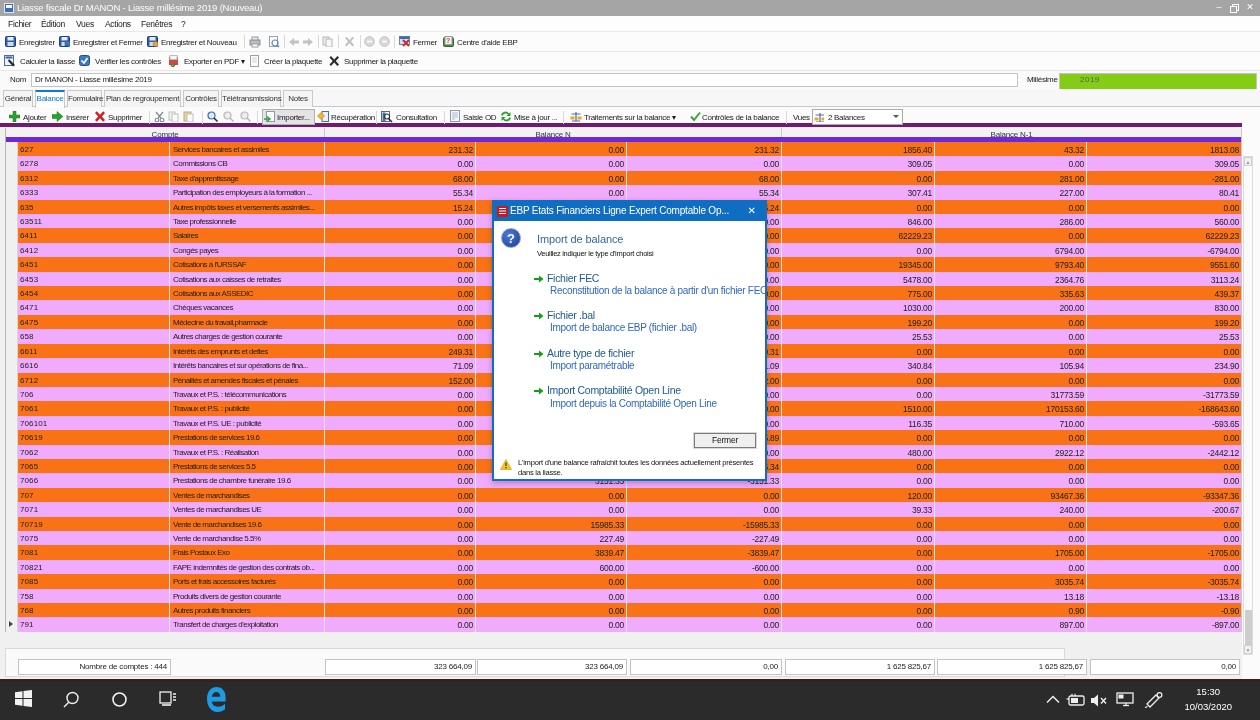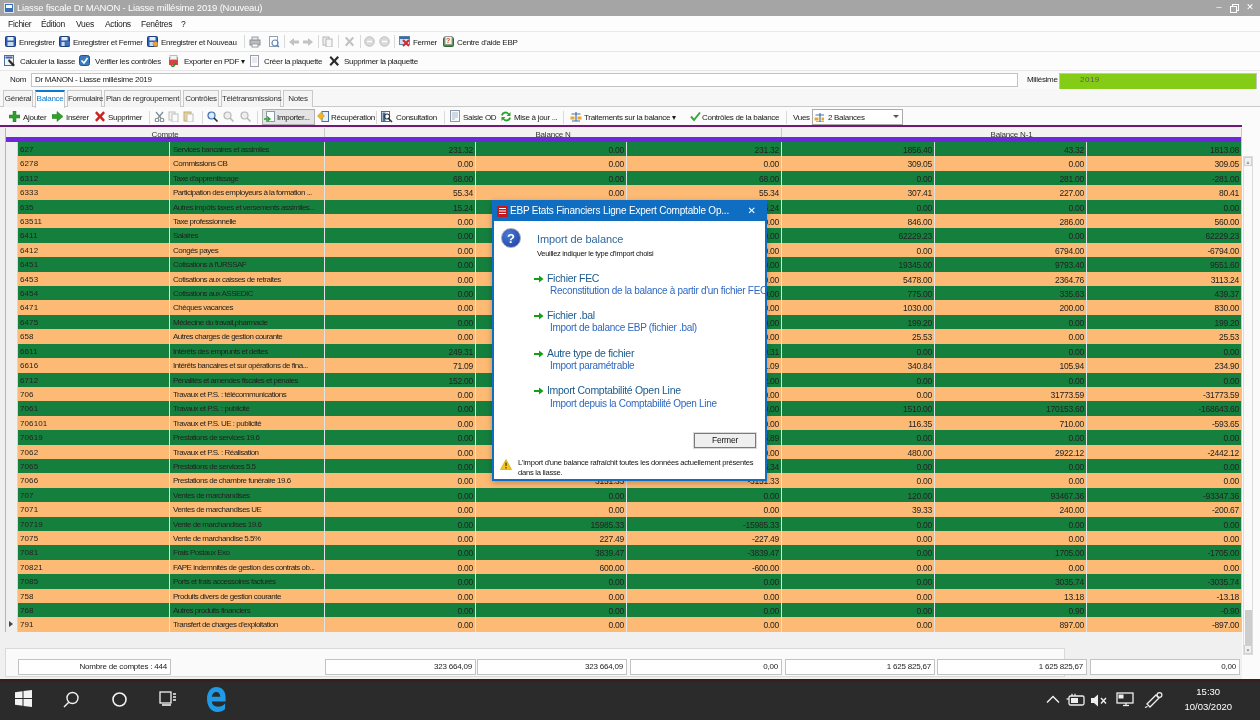--- a/index.html
+++ b/index.html
@@ -10,40 +10,40 @@
 #appico{position:absolute;left:4px;top:3px;width:10px;height:10px;background:#3a6fb5;border:1px solid #dfe7f2}
 #appico:before{content:"";position:absolute;left:1px;top:1px;width:6px;height:3px;background:#fff}
 .winbtn{position:absolute;top:0;width:14px;height:15px;color:#fff;font-size:9px;text-align:center;line-height:15px}
 
 #menubar{left:0;top:16px;width:1260px;height:16px;background:#fdfdfd;border-bottom:1px solid #e9e9e9}
 #menubar span{position:absolute;top:3px;font-size:8.5px;letter-spacing:-0.3px;color:#1a1a1a}
 
 .tb{background:#fcfcfc}
 #tb1{left:0;top:32px;width:1260px;height:20px;border-bottom:1px solid #e7e7e7}
 #tb2{left:0;top:52px;width:1260px;height:19px;border-bottom:1px solid #e7e7e7}
-#tb3{left:0;top:107px;width:1260px;height:20px;background:#fbfbfb;border-bottom:2px solid #701a75}
+#tb3{left:0;top:107px;width:1260px;height:20px;background:#fbfbfb;border-bottom:4px solid #701a75}
 .tbt{position:absolute;font-size:8px;letter-spacing:-0.3px;color:#1a1a1a;white-space:nowrap}
 .sep{position:absolute;width:1px;background:#d9d9d9}
 .ico{position:absolute}
 
 #nomrow{left:0;top:71px;width:1260px;height:18px;background:#fafafa}
 #nominput{position:absolute;left:31px;top:2px;width:987px;height:14px;background:#fff;border:1px solid #c3c3c3;font-size:8px;letter-spacing:-0.3px;line-height:12px;padding-left:3px;color:#222}
 #millbox{position:absolute;left:1059px;top:2px;width:198px;height:32px;background:#84cc16;border:1px solid #c3c3c3;font-size:8px;line-height:12px;padding-left:20px;color:#5a5a5a;letter-spacing:0.5px}
 
 #tabrow{left:0;top:89px;width:1260px;height:18px;background:#f7f7f7;border-bottom:1px solid #c9c9c9}
 .tab{position:absolute;top:1px;height:17px;background:#f4f4f4;border:1px solid #c9c9c9;border-bottom:none;font-size:8px;letter-spacing:-0.3px;text-align:center;color:#333;line-height:16px}
 .tab.act{background:#fff;border-top:2px solid #0a7ad1;color:#0a7ad1;line-height:14px;height:18px;z-index:2}
 
 #grid{left:5px;top:128px;width:1237px;border-left:1px solid #b5b5b5;border-right:1px solid #c9c9c9;background:#fff}
 .ghead{display:flex;height:14px;background:#f2f2f2;border-bottom:5px solid #6d28d9}
 .ghead .gc{border-right:1px solid #c9c9c9;text-align:center;font-size:8px;color:#333;line-height:14px;letter-spacing:-0.2px}
 .chead{display:flex;height:13px;background:#f4f4f4;border-bottom:1px solid #c9c9c9}
 .chead .hc{border-right:1px solid #d6d6d6;font-size:8px;color:#333;line-height:13px;padding-left:2px;letter-spacing:-0.4px;position:relative}
-.r{display:flex;height:14.41px;background:#15803d}
-.r.alt{background:#fdba74}
+.r{display:flex;height:14.41px;background:#f97316}
+.r.alt{background:#f0abfc}
 .c{border-right:1px solid #e2e2e2;font-size:8px;line-height:16px;white-space:nowrap;overflow:hidden;color:#222}
 .sel{width:12px;background:#f0f0f0;border-right:1px solid #d6d6d6;position:relative}
 .num{width:152px;padding-left:2px;letter-spacing:0.1px}
 .int{width:155px;padding-left:3px;letter-spacing:-0.5px}
 .n{width:151px;text-align:right;padding-right:2px;letter-spacing:-0.25px;font-size:8.5px}
 .sn{width:155px}
 .c.n:nth-child(7){width:153px}
 .c.n:nth-child(8){width:152px}
 .sn2{width:154px;border-right:none}
 .rowmark{position:absolute;left:3px;top:4px;width:0;height:0;border-left:4px solid #444;border-top:3px solid transparent;border-bottom:3px solid transparent}

